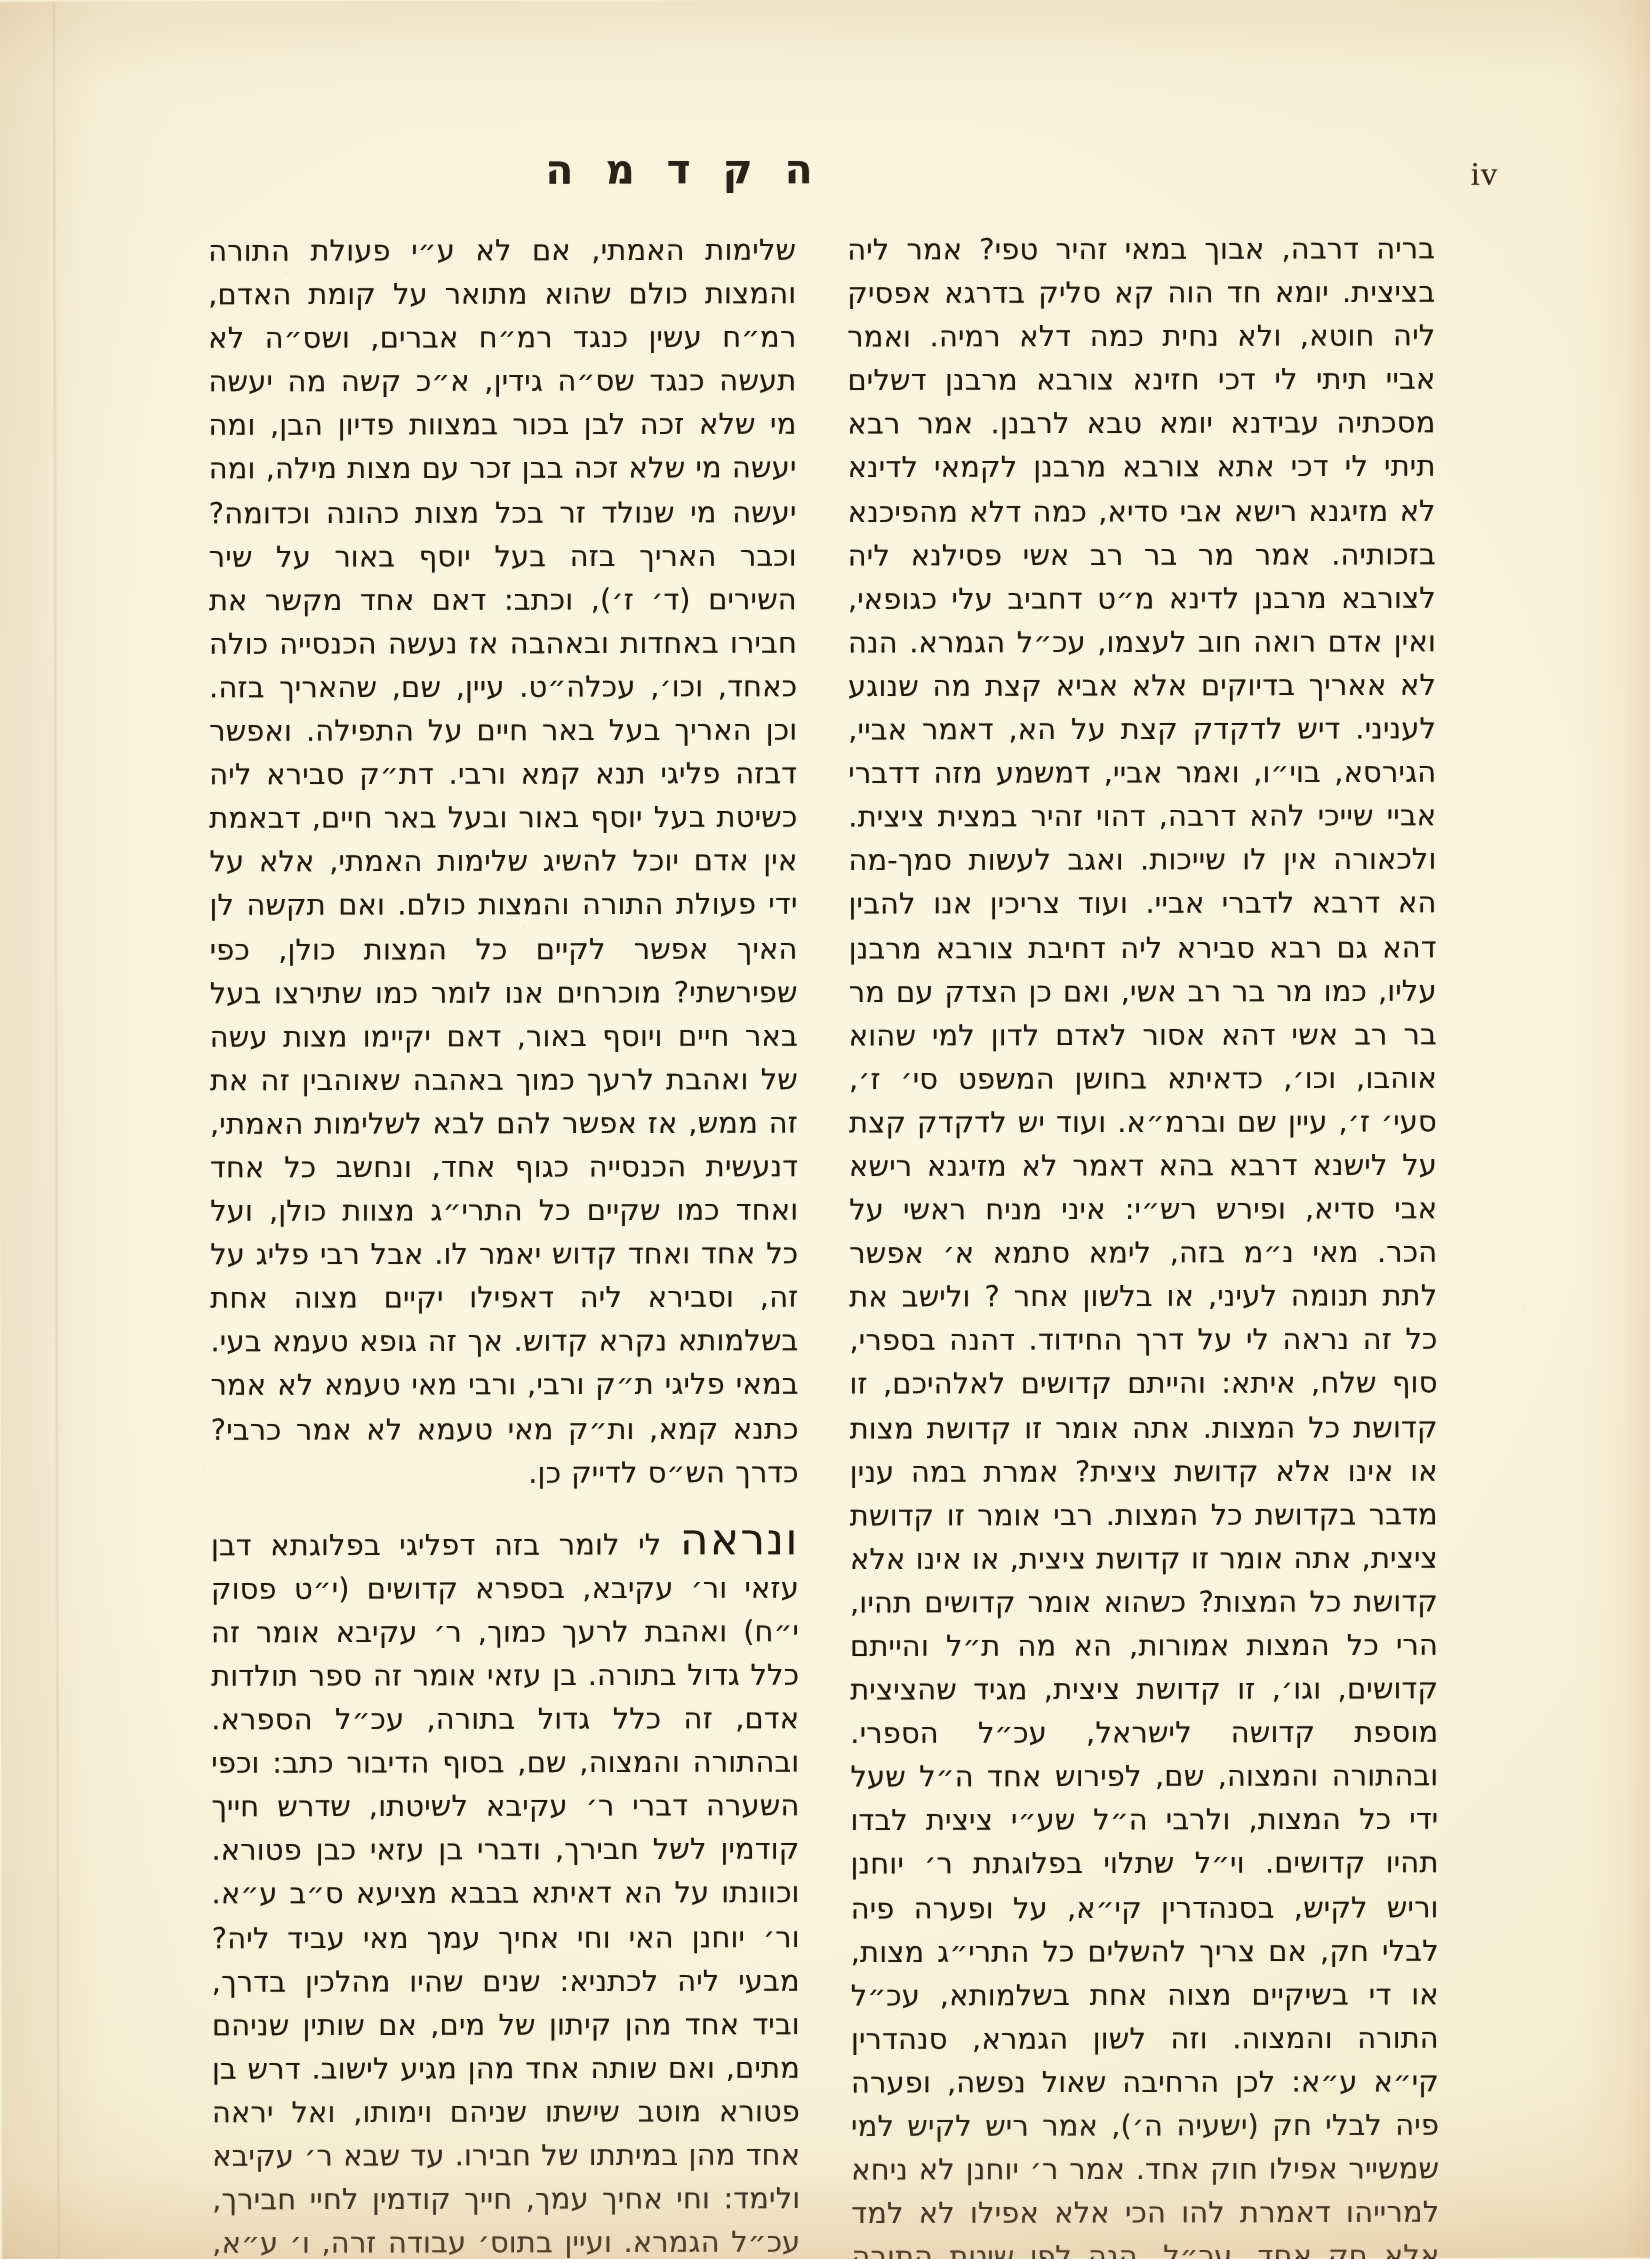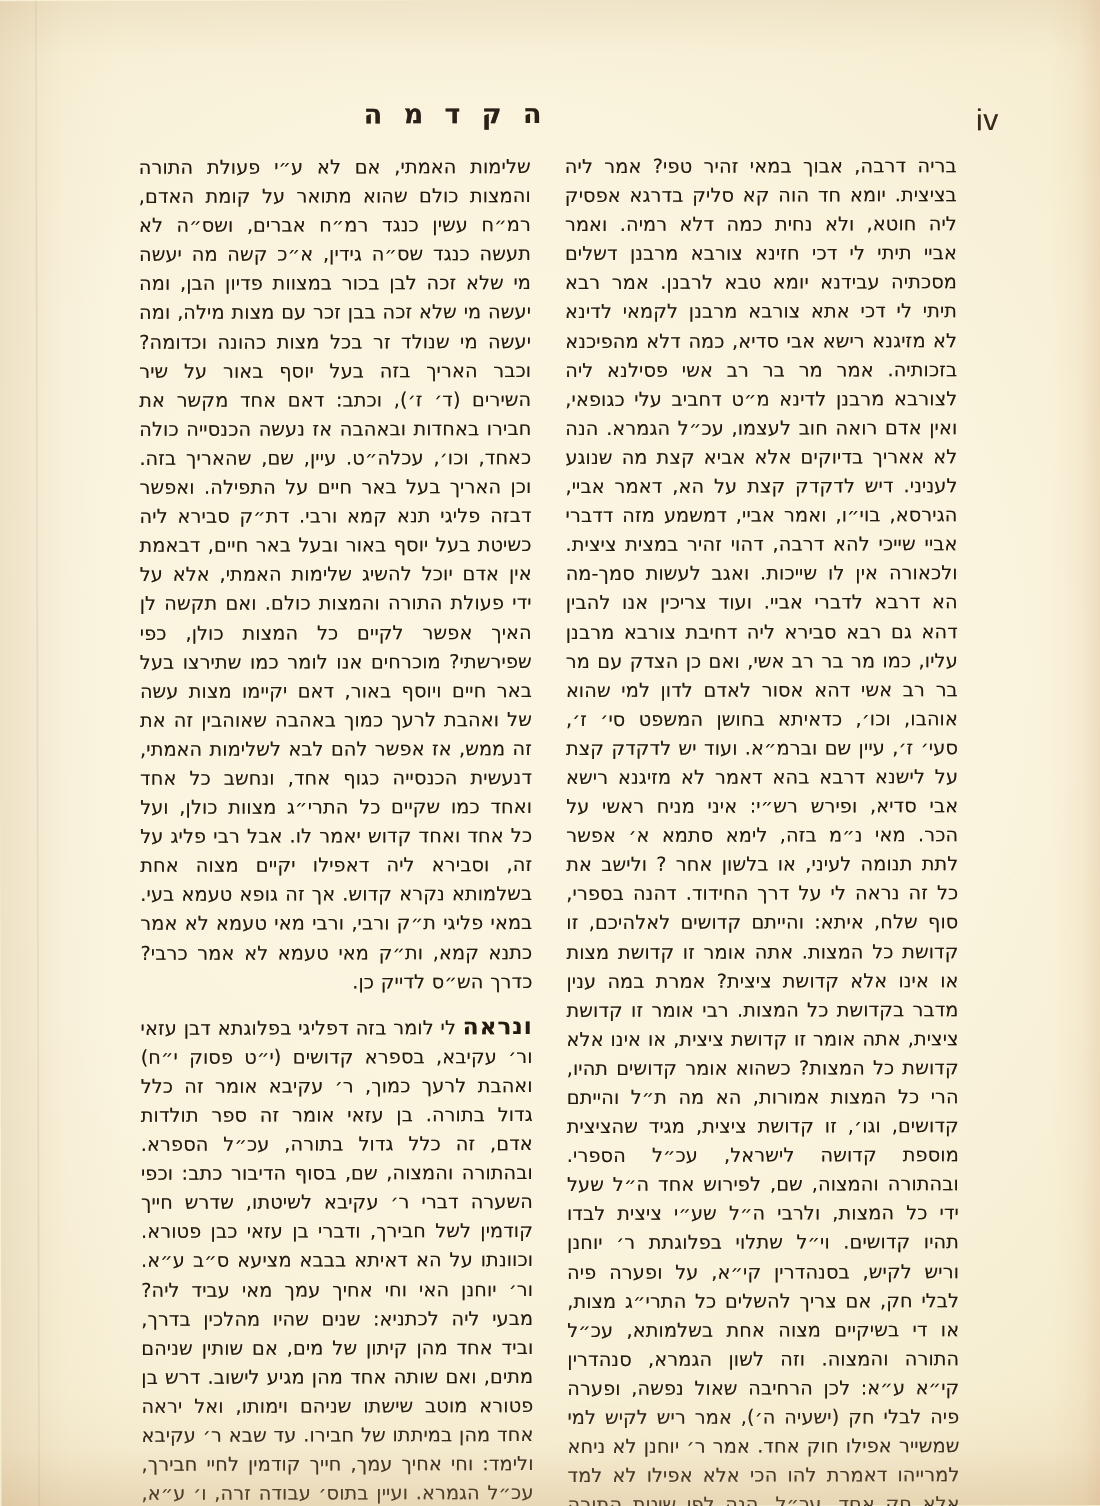--- a/index.html
+++ b/index.html
@@ -116,22 +116,22 @@
     letter-spacing: 6px;
     color: #2b2118;
     direction: rtl;
     
     transform: translateX(-92px);
   }
   .runhead-folio {
     position: absolute;
     right: -42px;
     top: 6px;
-    font-family: Liberation Sans, sans-serif;
-    font-size: 30px;
+    font-family: Liberation Serif, serif;
+    font-size: 22px;
     font-style: normal;
     color: #3a2a1c;
     letter-spacing: .5px;
     text-align: right;
   }
 
   
   .body {
     position: absolute;
     top: 152px;
@@ -159,22 +159,22 @@
   }
 
   .col p {
     margin: 0;
     text-indent: 0;
   }
   .col p + p { margin-top: 16px; }
 
   
   .lead {
-    font-weight: 700;
-    font-size: 23px;
+    font-weight: 400;
+    font-size: 29px;
     letter-spacing: 1px;
   }
 
   
   .col, .runhead-title, .runhead-folio {
     text-shadow: 0 0 .6px rgba(60,42,28,.50);
   }
 
   
   .tilt {

